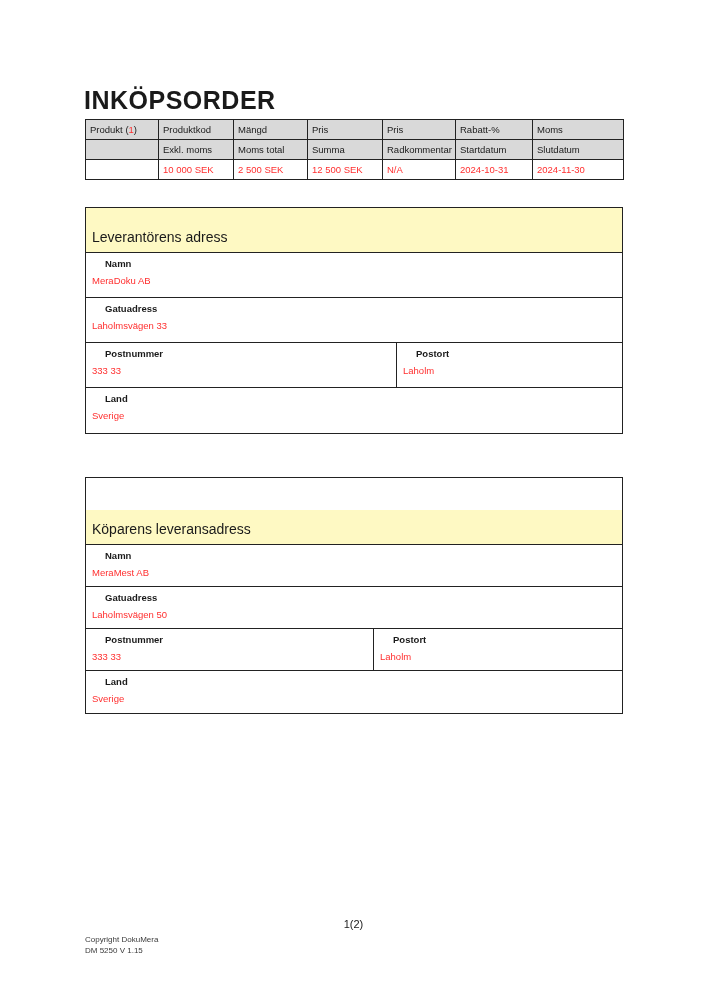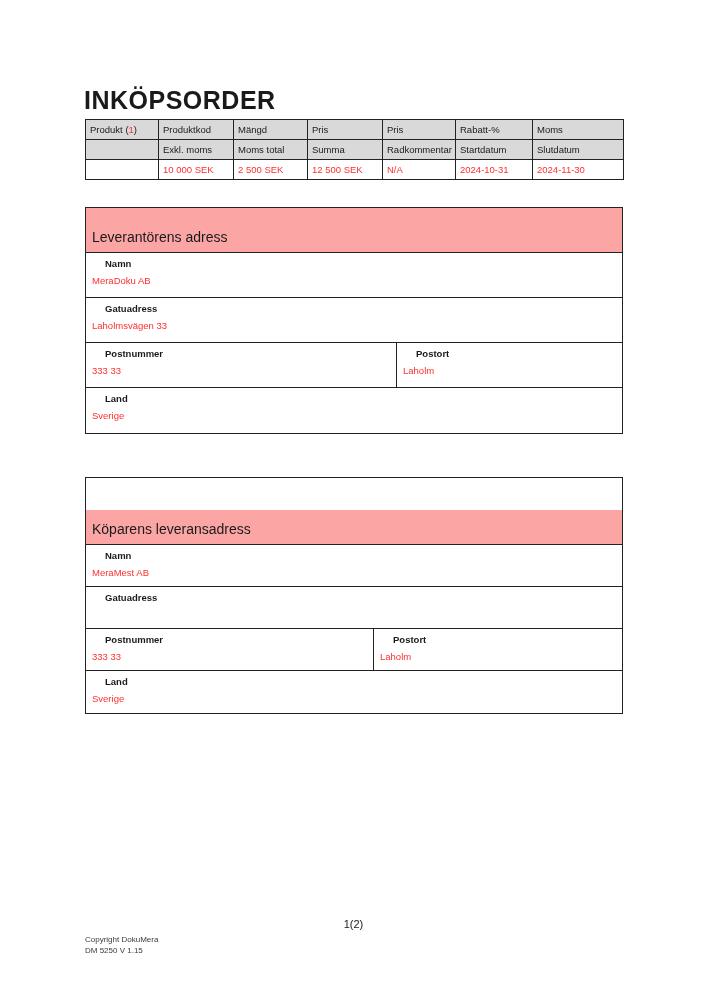--- a/index.html
+++ b/index.html
@@ -44,21 +44,21 @@
   .product-table td.val { color: #ff2f2f; }
   .red-inline { color: #ff2f2f; }
   
   .addr-section {
     position: absolute;
     left: 85px;
     width: 538px;
     border: 1px solid #222222;
   }
   .addr-header {
-    background: #fca5a5;
+    background: #fef9c3;
     border-bottom: 1px solid #222222;
     display: flex;
     align-items: flex-end;
     padding: 0 0 7px 6px;
     font-size: 14px;
     color: #1a1a1a;
   }
   .addr-row {
     display: flex;
     border-bottom: 1px solid #222222;
@@ -195,20 +195,21 @@
     <div class="addr-header">Köparens leveransadress</div>
     <div class="addr-row">
       <div class="addr-cell full-cell">
         <div class="field-label">Namn</div>
         <div class="field-value">MeraMest AB</div>
       </div>
     </div>
     <div class="addr-row">
       <div class="addr-cell full-cell">
         <div class="field-label">Gatuadress</div>
+        <div class="field-value">Laholmsvägen 50</div>
       </div>
     </div>
     <div class="addr-row">
       <div class="addr-cell cell-postal">
         <div class="field-label">Postnummer</div>
         <div class="field-value">333 33</div>
       </div>
       <div class="addr-cell cell-city">
         <div class="field-label">Postort</div>
         <div class="field-value">Laholm</div>

